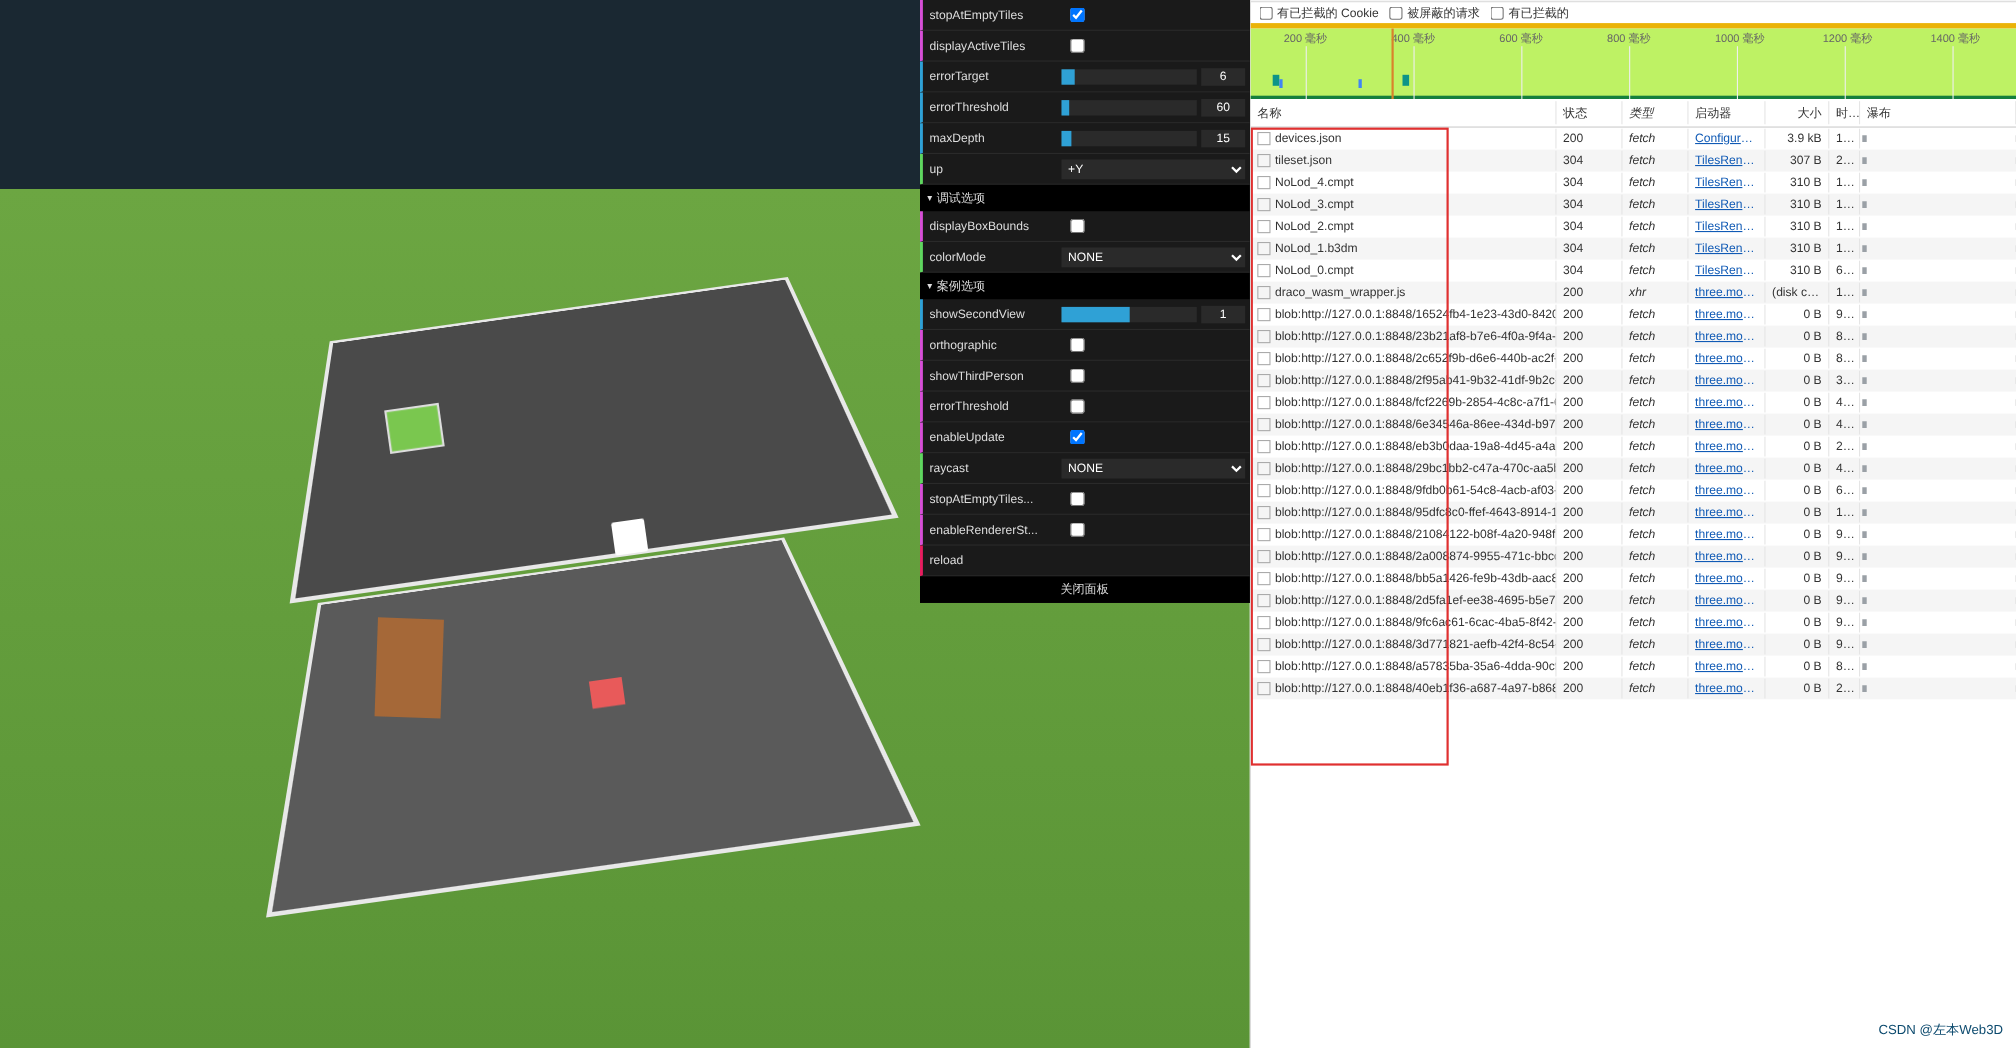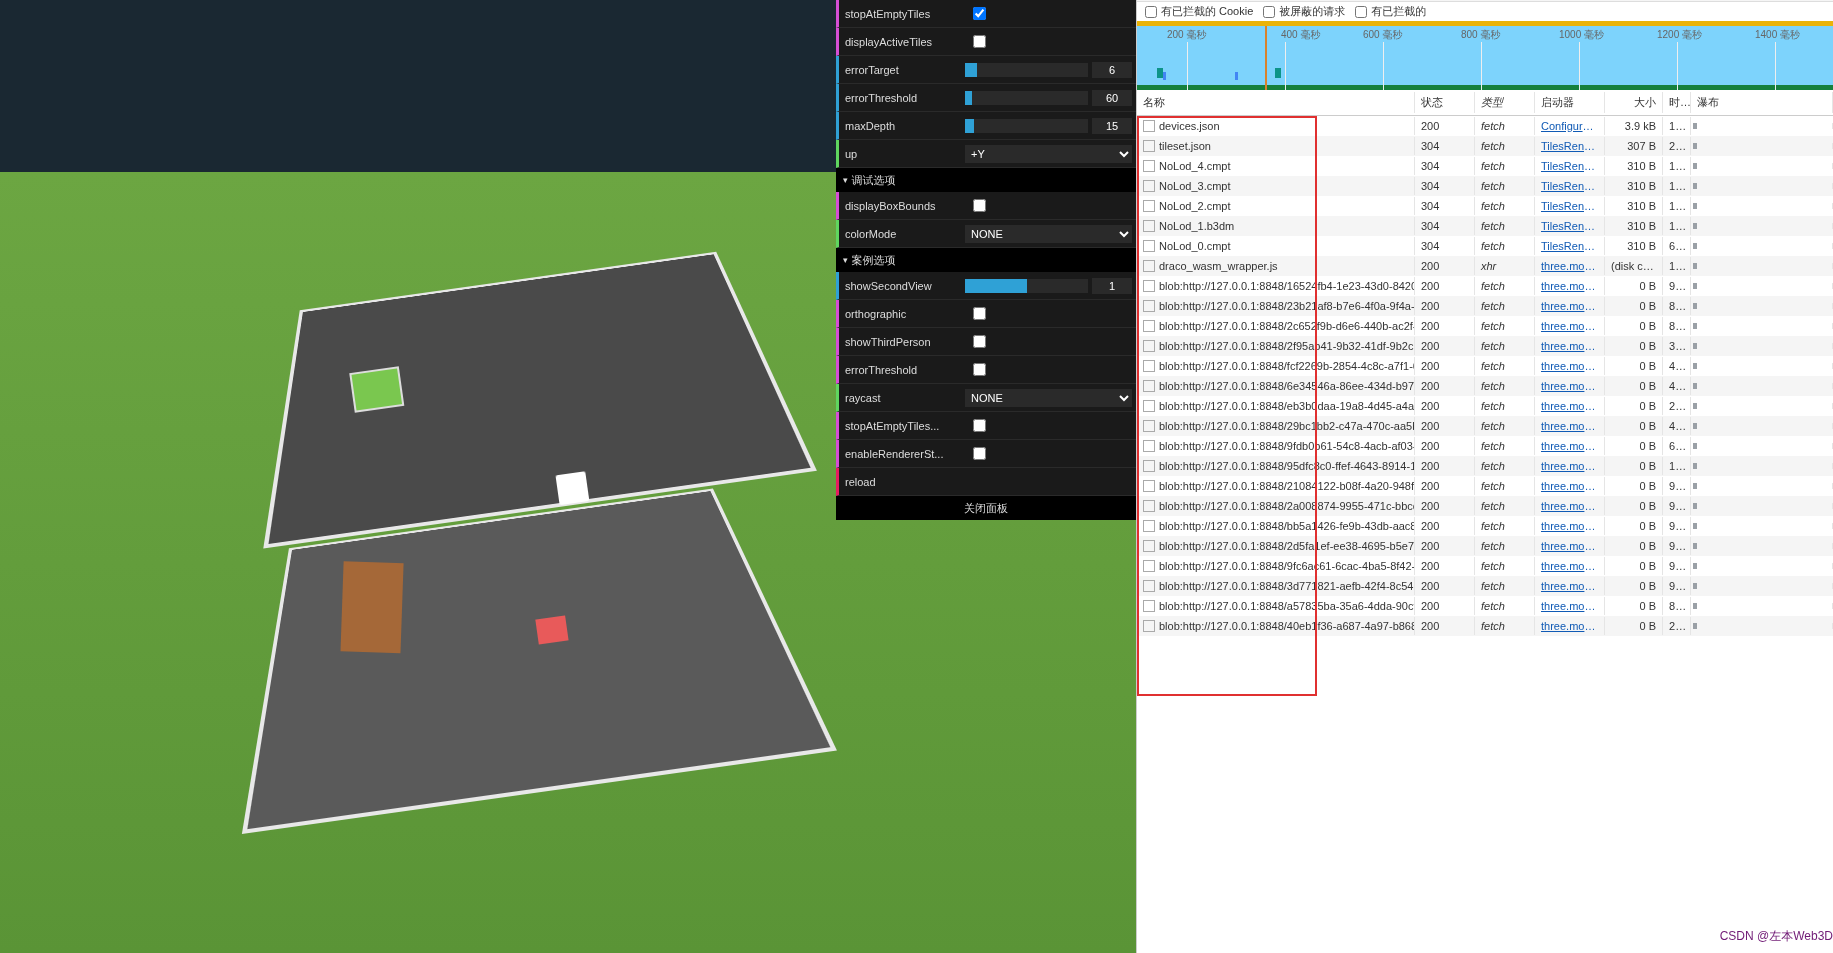--- a/index.html
+++ b/index.html
@@ -28,21 +28,21 @@
 .gui-slider-input { width: 40px; background: #2a2a2a; color: #fff; border: none; font-size: 11px; text-align: center; padding: 2px; }
 .gui-folder { background: #000; height: 24px; display: flex; align-items: center; padding: 0 4px; cursor: pointer; border-left: 3px solid #000; }
 .gui-folder::before { content: "▾"; margin-right: 4px; font-size: 9px; }
 .gui-close { background: #000; text-align: center; height: 24px; line-height: 24px; cursor: pointer; }
 
 .devtools { flex: 1; height: 953px; display: flex; flex-direction: column; background: #fff; border-left: 1px solid #ccc; font-family: "Segoe UI", sans-serif; font-size: 11px; }
 .dt-toolbar { height: 24px; border-bottom: 5px solid #eab308; display: flex; align-items: center; padding: 0 8px; gap: 10px; color: #333; overflow: hidden; }
 .dt-toolbar-top { height: 2px; border-bottom: 1px solid #ddd; background: #f5f5f5; }
 .dt-checkbox { display: flex; align-items: center; gap: 4px; }
 .dt-checkbox input { width: 12px; height: 12px; }
-.dt-timeline { height: 64px; border-bottom: 5px solid #15803d; position: relative; background: #7dd3fc; }
+.dt-timeline { height: 64px; border-bottom: 3px solid #15803d; position: relative; background: #bef264; }
 .dt-tick { position: absolute; top: 2px; font-size: 10px; color: #666; }
 .dt-tick-line { position: absolute; top: 16px; width: 1px; height: 48px; background: #eee; }
 .dt-marker-vline { position: absolute; top: 0; width: 2px; height: 64px; background: #d9822b; left: 128px; }
 .dt-marker-blue { position: absolute; top: 46px; width: 3px; height: 8px; background: #4285f4; }
 .dt-marker-teal { position: absolute; top: 42px; width: 6px; height: 10px; background: #0d9488; }
 .dt-table { flex: 1; overflow: hidden; position: relative; }
 .dt-header { display: flex; border-bottom: 1px solid #ccc; background: #fff; font-weight: normal; color: #333; height: 26px; align-items: center; }
 .dt-header > div, .dt-row > div { padding: 3px 6px; overflow: hidden; white-space: nowrap; text-overflow: ellipsis; border-right: 1px solid #e5e5e5; }
 .col-name { flex: 0 0 278px; }
 .col-status { flex: 0 0 60px; }
@@ -52,21 +52,21 @@
 .col-size { flex: 0 0 58px; text-align: right; }
 .col-time { flex: 0 0 28px; }
 .col-waterfall { flex: 1; position: relative; }
 .dt-body { overflow-y: auto; }
 .dt-row { display: flex; height: 20px; align-items: center; font-size: 11px; color: #333; }
 .dt-row:nth-child(even) { background: #f5f5f5; }
 .dt-row .col-name { display: flex; align-items: center; gap: 4px; }
 .file-icon { width: 12px; height: 12px; border: 1px solid #aaa; flex-shrink: 0; }
 .wf-bar { position: absolute; top: 50%; transform: translateY(-50%); height: 8px; background: #9aa0a6; left: 2px; width: 4px; }
 .highlight-box { position: absolute; left: 0px; top: 26px; width: 180px; height: 580px; border: 2px solid #e03030; pointer-events: none; z-index: 5; }
-.watermark { position: absolute; right: 0; bottom: 8px; color: #701a75; font-size: 12px; pointer-events: none; z-index: 20; }
+.watermark { position: absolute; right: 12px; bottom: 8px; color: #0c4a6e; font-size: 12px; pointer-events: none; z-index: 20; }
 </style>
 </head>
 <body>
 
 <div class="viewport">
   <div class="viewport-scene">
     <div class="building-top"></div>
     <div class="building-lower"></div>
     <div class="accent1"></div>
     <div class="accent2"></div>
@@ -141,20 +141,24 @@
       <span class="label">orthographic</span>
       <input type="checkbox" style="">
     </div>
     <div class="gui-row magenta">
       <span class="label">showThirdPerson</span>
       <input type="checkbox" style="">
     </div>
     <div class="gui-row magenta">
       <span class="label">errorThreshold</span>
       <input type="checkbox" style="">
+    </div>
+    <div class="gui-row magenta">
+      <span class="label">enableUpdate</span>
+      <input type="checkbox" checked="" style="">
     </div>
     <div class="gui-row green">
       <span class="label">raycast</span>
       <select><option>NONE</option></select>
     </div>
     <div class="gui-row magenta">
       <span class="label">stopAtEmptyTiles...</span>
       <input type="checkbox" style="">
     </div>
     <div class="gui-row magenta">
@@ -181,21 +185,21 @@
       </label>
     <label class="dt-checkbox">
         <input type="checkbox" style="">
         <span>有已拦截的</span>
       </label>
   </div>
   <div class="dt-timeline">
     <div id="timeline-ticks">
         <span class="dt-tick" style="left: 30px;">200 毫秒</span>
         <div class="dt-tick-line" style="left: 50px;"></div>
-        <span class="dt-tick" style="left: 144px;">400 毫秒</span>
+        <span class="dt-tick" style="left: 128px;">400 毫秒</span>
         <div class="dt-tick-line" style="left: 148px;"></div>
         <span class="dt-tick" style="left: 226px;">600 毫秒</span>
         <div class="dt-tick-line" style="left: 246px;"></div>
         <span class="dt-tick" style="left: 324px;">800 毫秒</span>
         <div class="dt-tick-line" style="left: 344px;"></div>
         <span class="dt-tick" style="left: 422px;">1000 毫秒</span>
         <div class="dt-tick-line" style="left: 442px;"></div>
         <span class="dt-tick" style="left: 520px;">1200 毫秒</span>
         <div class="dt-tick-line" style="left: 540px;"></div>
         <span class="dt-tick" style="left: 618px;">1400 毫秒</span>

